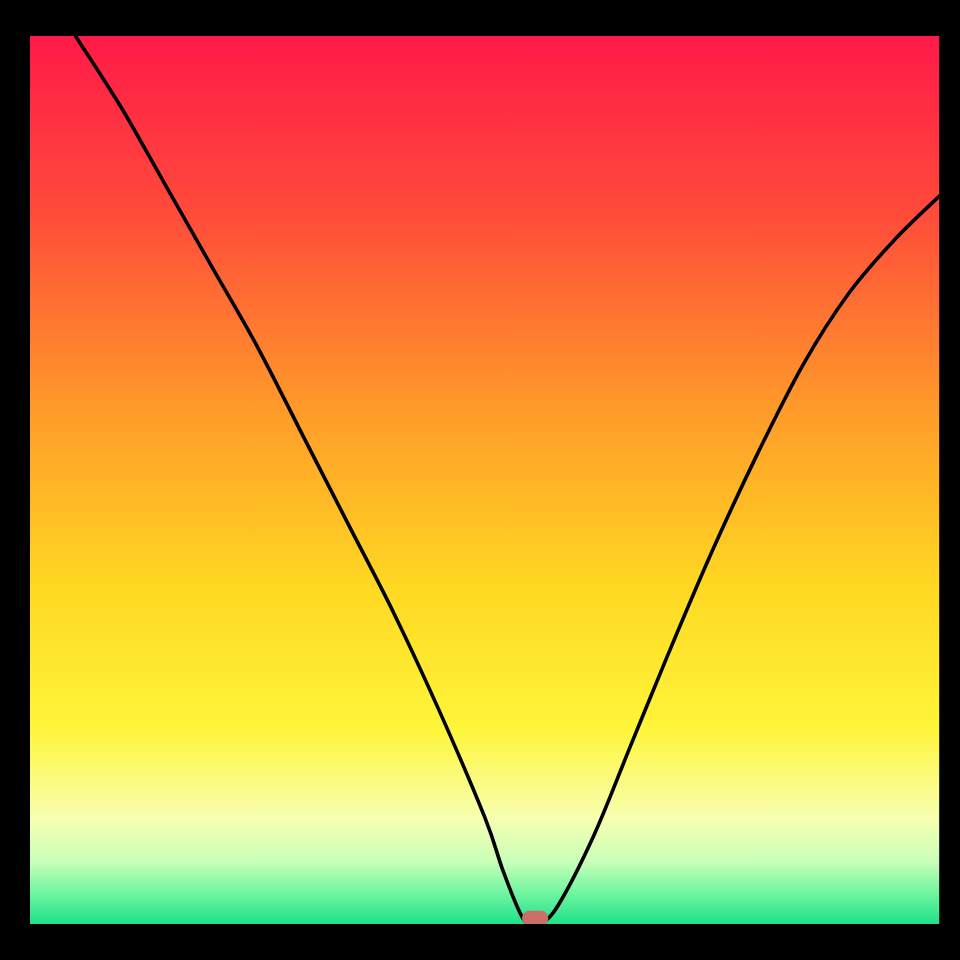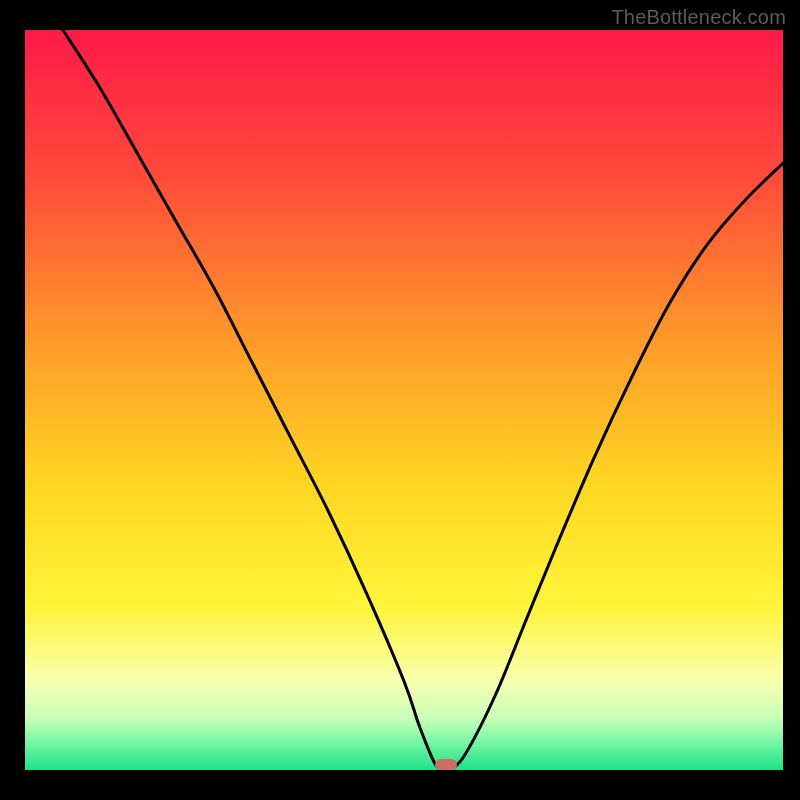--- a/index.html
+++ b/index.html
@@ -51,21 +51,20 @@
     height: 12px;
     border-radius: 6px;
     background: #cb6e63;
     transform: translate(-50%, -50%);
   }
 </style>
 </head>
 <body>
 
 <div class="frame">
-  <div class="watermark">TheBottleneck.com</div>
 
   <div class="plot-area">
     <svg class="gradient-bg" viewBox="0 0 758 740" preserveAspectRatio="none">
       <defs>
         <linearGradient id="bg-grad" x1="0" y1="0" x2="0" y2="1">
             <stop offset="0%" stop-color="#ff1a48"></stop>
             <stop offset="20%" stop-color="#ff4b3a"></stop>
             <stop offset="42%" stop-color="#ff9a2a"></stop>
             <stop offset="62%" stop-color="#ffd822"></stop>
             <stop offset="78%" stop-color="#fff53a"></stop>

